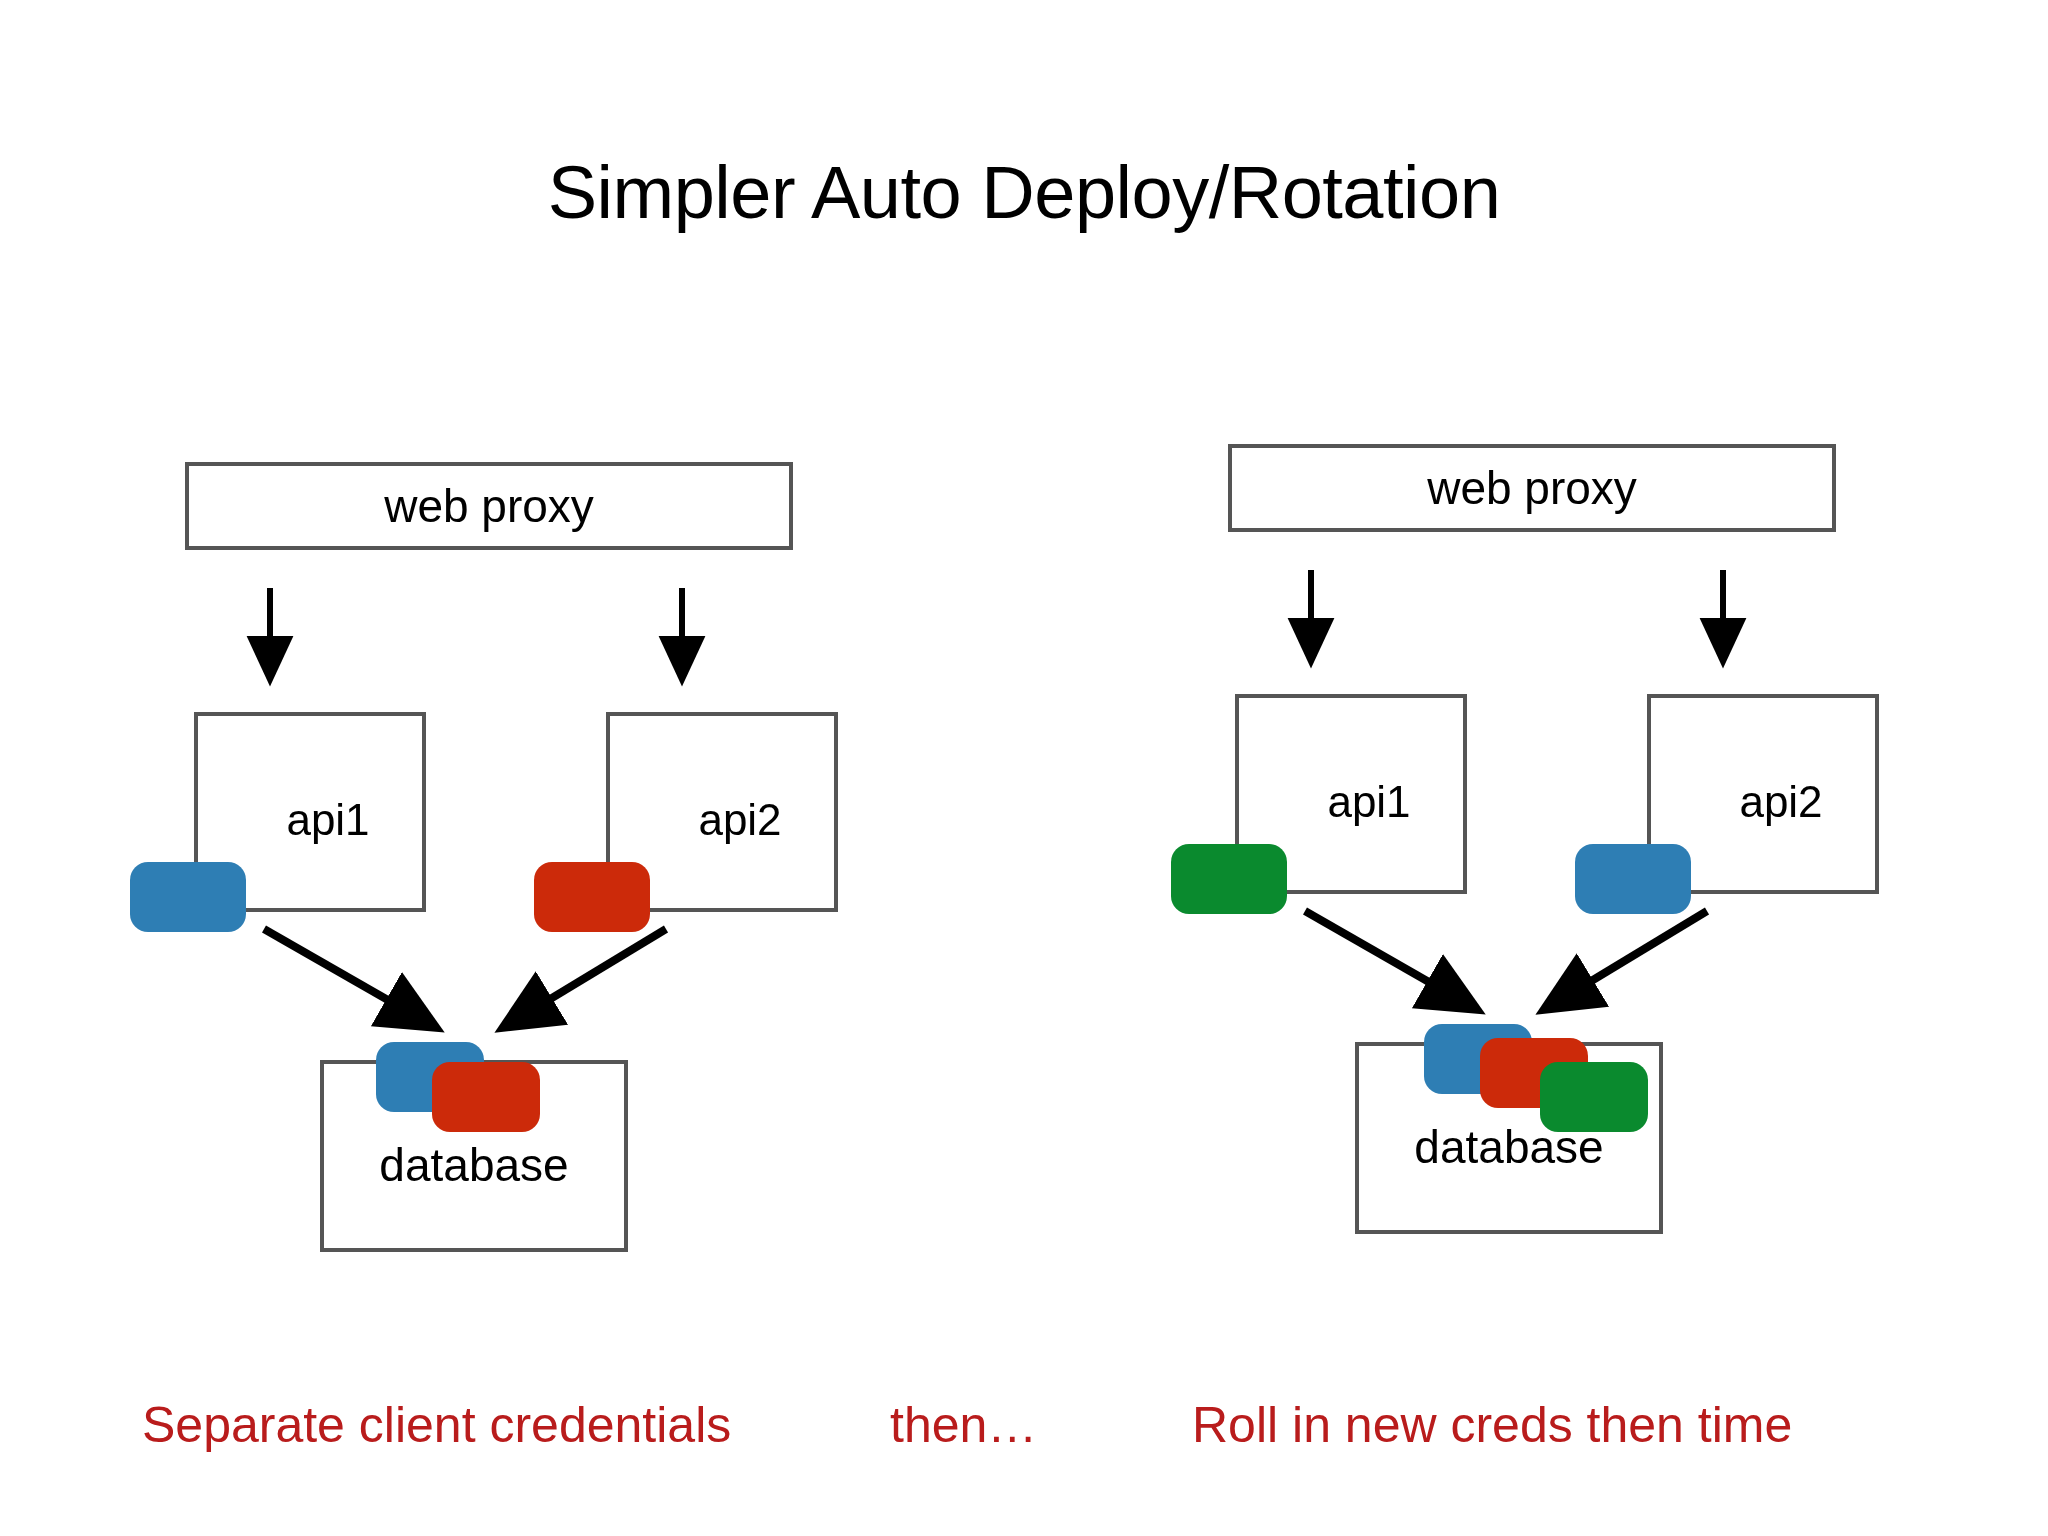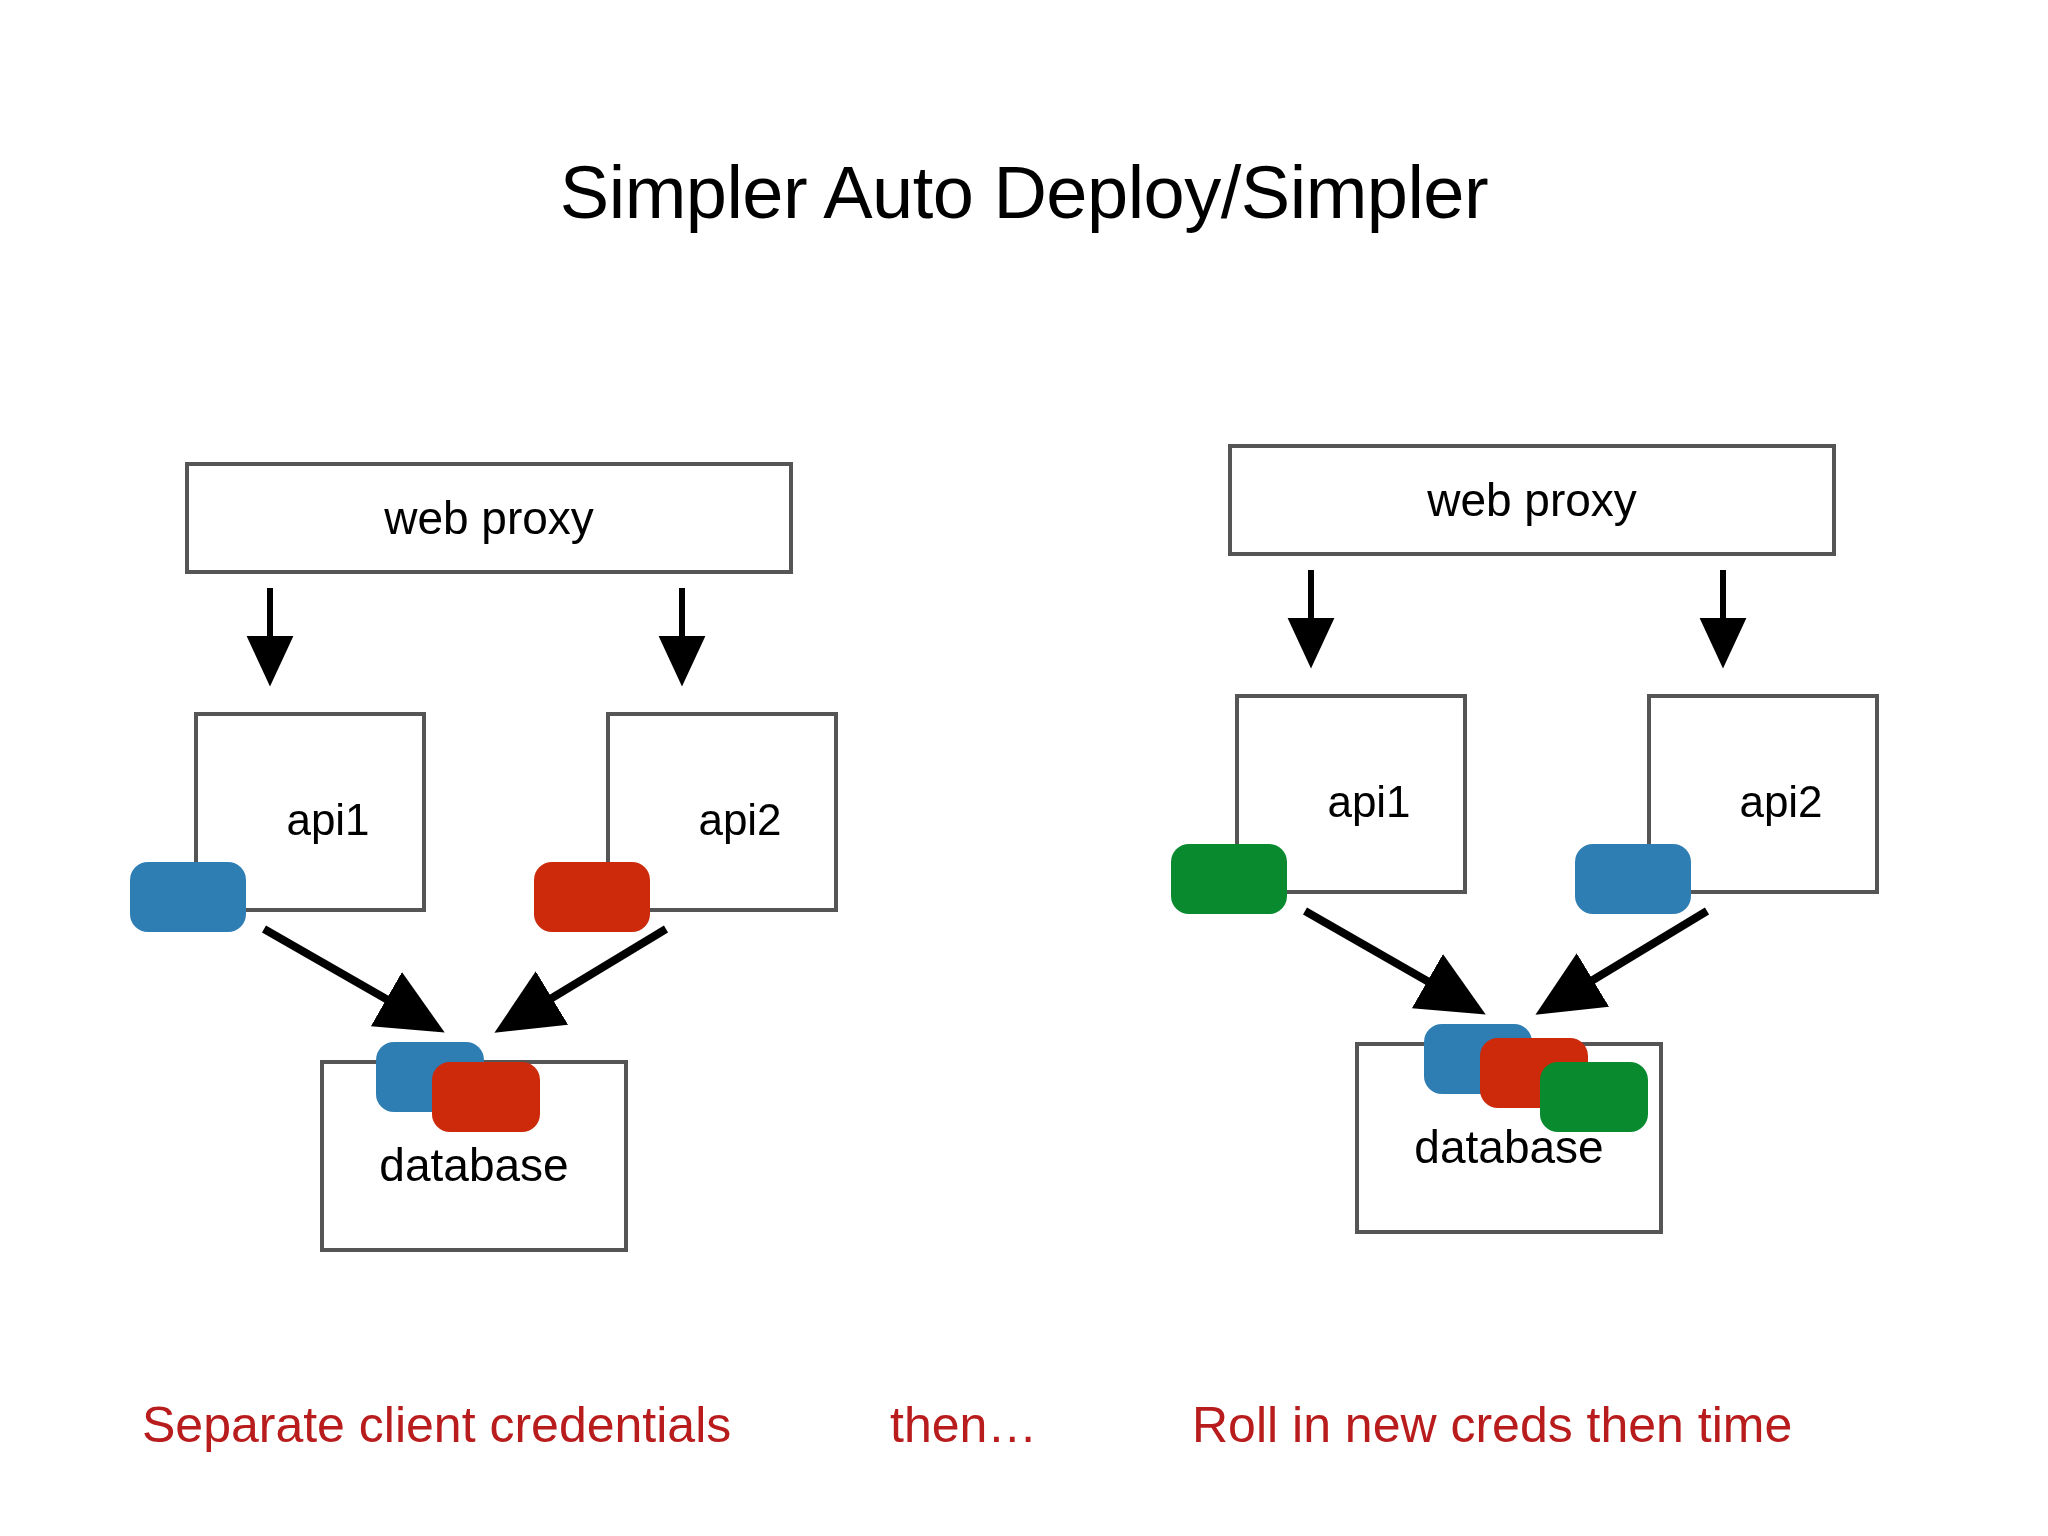--- a/index.html
+++ b/index.html
@@ -45,21 +45,21 @@
     align-items: center;
     justify-content: center;
   }
   .node-label {
     font-size: 44px;
     line-height: 1;
     color: #000000;
     white-space: nowrap;
   }
 
-  .proxy-box { height: 112px; }
+  .proxy-box { height: 88px; }
   .proxy-box .node-label { font-size: 46px; }
 
   .api-box { width: 232px; height: 200px; margin-left: 34px; }
   .api-box .node-label {
     position: relative;
     top: 8px;
     left: 18px;
   }
 
   .db-box { width: 308px; height: 192px; }
@@ -97,21 +97,21 @@
     line-height: 1;
     color: #b91c1c;
     white-space: nowrap;
   }
 </style>
 </head>
 <body>
 
 <div id="slide">
 
-  <div class="slide-title">Simpler Auto Deploy/Simpler</div>
+  <div class="slide-title">Simpler Auto Deploy/Rotation</div>
 
   <svg id="arrow-layer" viewBox="0 0 2048 1536">
     <defs>
       <marker id="ah" markerWidth="9" markerHeight="9" refX="7" refY="4.5" orient="auto" markerUnits="strokeWidth">
         <path d="M0,0.6 L8.4,4.5 L0,8.4 z" fill="#000000"></path>
       </marker>
     </defs>
 
     <line x1="270" y1="588" x2="270" y2="678" stroke="#000000" stroke-width="6" marker-end="url(#ah)"></line>
 

